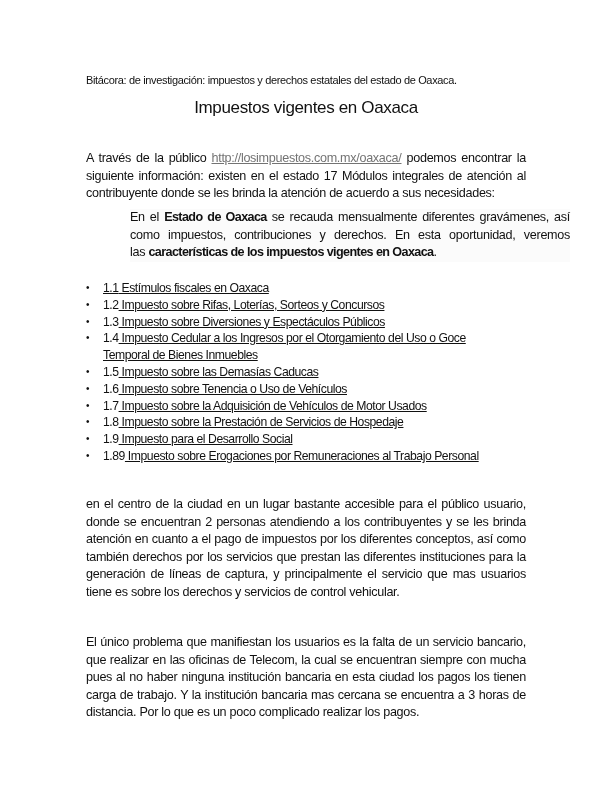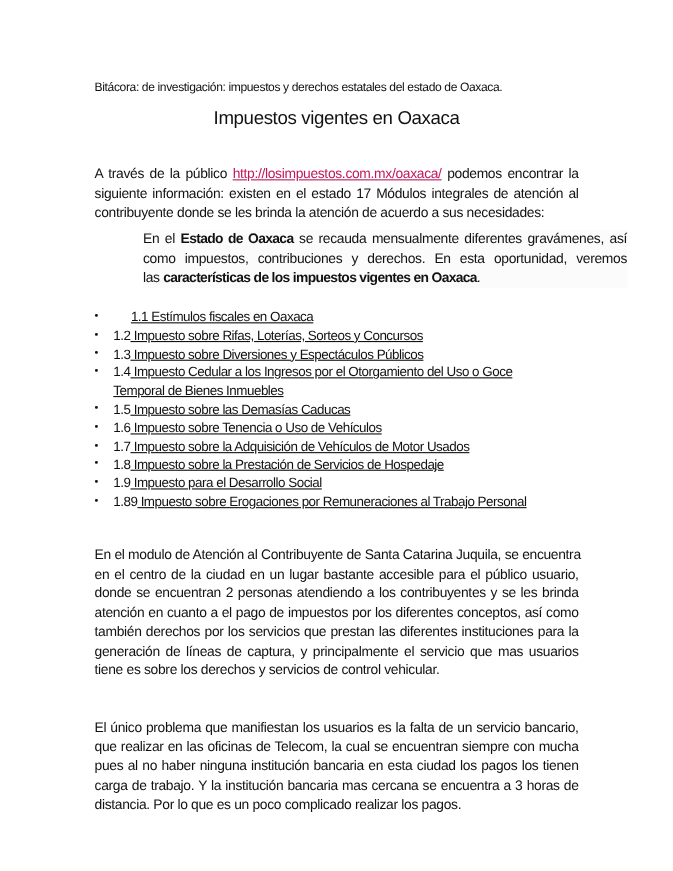--- a/index.html
+++ b/index.html
@@ -20,35 +20,35 @@
     .para {
       position: absolute; left: 86px; width: 440px;
       font-size: 12.6px; line-height: 17.5px; letter-spacing: -0.3px;
       text-align: justify;
     }
     .para .line { display: block; white-space: nowrap; text-align-last: justify; }
     .para .line.last { text-align-last: left; }
     .p1 { top: 150px; }
     .p2 { top: 209px; background: #fbfbfb; margin-left: 44px; }
     .p3 { top: 496px; }
-    .p4 { top: 653px; }
-    a.link { color: #be185d; text-decoration: underline; }
+    .p4 { top: 634px; }
+    a.link { color: #737373; text-decoration: underline; }
     b { font-weight: bold; letter-spacing: -0.6px; }
     ul.toc {
       position: absolute; left: 86px; top: 280px; margin: 0; padding: 0;
       list-style: none; font-size: 12.2px; line-height: 16.8px; letter-spacing: -0.45px;
     }
     ul.toc li { position: relative; padding-left: 17px; white-space: nowrap; }
     ul.toc li .bullet {
       position: absolute; left: 0; top: 0; font-size: 10px;
     }
     ul.toc li .num { }
     ul.toc li .txt { text-decoration: underline; }
     ul.toc li .cont { display: block; text-decoration: underline; }
-    ul.toc li.first .num { text-decoration: underline; margin-left: 16px; }
+    ul.toc li.first .num { text-decoration: underline; margin-left: 0; }
   </style>
 </head>
 <body>
 
 <div class="page">
 
   <div class="title">Bitácora: de investigación: impuestos y derechos estatales del estado de Oaxaca.</div>
   <div class="subtitle">Impuestos vigentes en Oaxaca</div>
 
   <div class="para p1">
@@ -70,21 +70,20 @@
     <li><span class="bullet">•</span><span class="num">1.4</span><span class="txt"> Impuesto Cedular a los Ingresos por el Otorgamiento del Uso o Goce</span><span class="cont">Temporal de Bienes Inmuebles</span></li>
     <li><span class="bullet">•</span><span class="num">1.5</span><span class="txt"> Impuesto sobre las Demasías Caducas</span></li>
     <li><span class="bullet">•</span><span class="num">1.6</span><span class="txt"> Impuesto sobre Tenencia o Uso de Vehículos</span></li>
     <li><span class="bullet">•</span><span class="num">1.7</span><span class="txt"> Impuesto sobre la Adquisición de Vehículos de Motor Usados</span></li>
     <li><span class="bullet">•</span><span class="num">1.8</span><span class="txt"> Impuesto sobre la Prestación de Servicios de Hospedaje</span></li>
     <li><span class="bullet">•</span><span class="num">1.9</span><span class="txt"> Impuesto para el Desarrollo Social</span></li>
     <li><span class="bullet">•</span><span class="num">1.89</span><span class="txt"> Impuesto sobre Erogaciones por Remuneraciones al Trabajo Personal</span></li>
   </ul>
 
   <div class="para p3">
-    <span class="line">En el modulo de Atención al Contribuyente de Santa Catarina Juquila, se encuentra</span>
     <span class="line">en el centro de la ciudad en un lugar bastante accesible para el público usuario,</span>
     <span class="line">donde se encuentran 2 personas atendiendo a los contribuyentes y se les brinda</span>
     <span class="line">atención en cuanto a el pago de impuestos por los diferentes  conceptos, así como</span>
     <span class="line">también derechos por los servicios que prestan las diferentes instituciones para la</span>
     <span class="line">generación de líneas de captura, y principalmente el servicio que mas usuarios</span>
     <span class="line last">tiene es sobre los derechos y servicios de control vehicular.</span>
   </div>
 
   <div class="para p4">
     <span class="line">El único problema que manifiestan los usuarios es la falta de un servicio bancario,</span>

